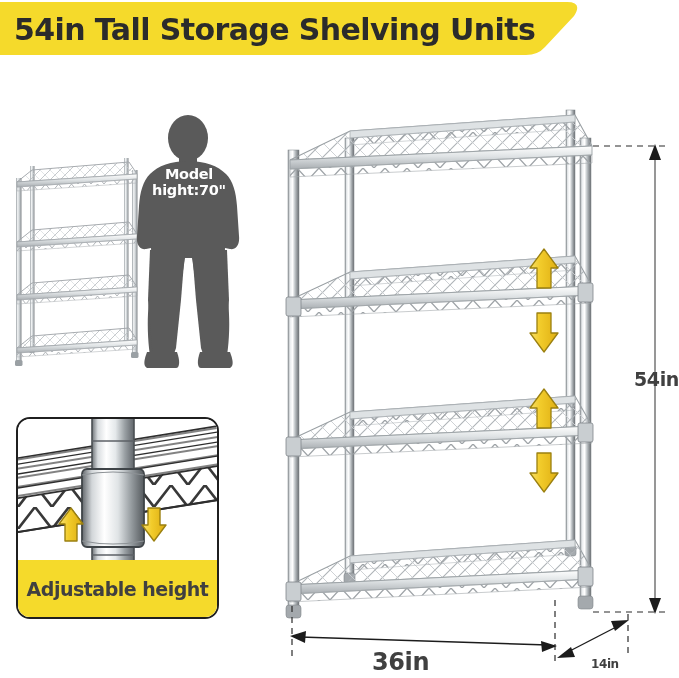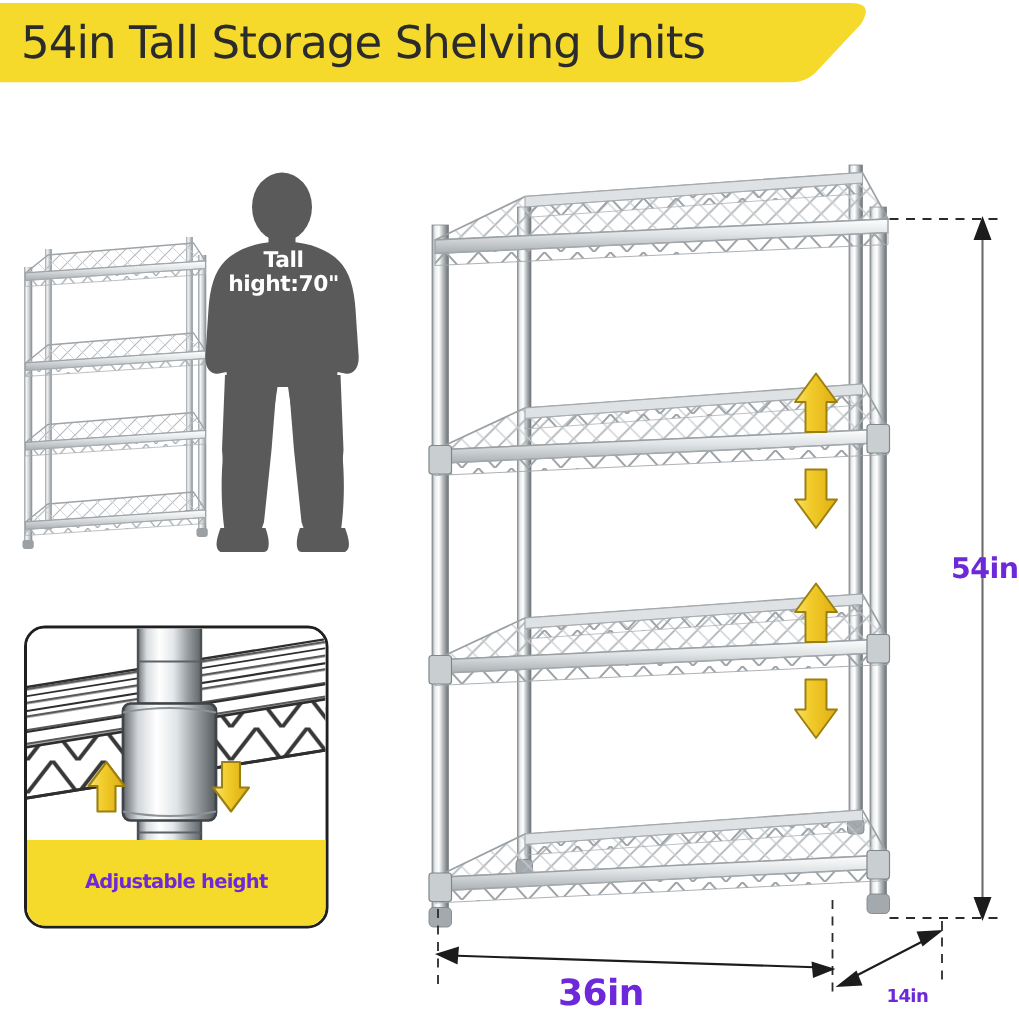--- a/index.html
+++ b/index.html
@@ -26,21 +26,21 @@
   .banner-shape {
     position: absolute;
     inset: 0;
   }
   .banner-title {
     position: absolute;
     left: 14px;
     top: 50%;
     transform: translateY(-50%);
     font-size: 30px;
-    font-weight: normal;
+    font-weight: bold;
     letter-spacing: -0.6px;
     color: #2b2b2b;
     white-space: nowrap;
     font-family: "DejaVu Sans", "Liberation Sans", sans-serif;
   }
 
   
   .stage {
     position: absolute;
     left: 0;
@@ -61,21 +61,21 @@
     font-size: 14.5px;
     font-weight: bold;
     line-height: 1.13;
     letter-spacing: -0.3px;
     font-family: "DejaVu Sans", "Liberation Sans", sans-serif;
   }
 
   
   .dim {
     position: absolute;
-    color: #6d28d9;
+    color: #404040;
     font-weight: bold;
     font-family: "DejaVu Sans", "Liberation Sans", sans-serif;
     letter-spacing: -0.4px;
     white-space: nowrap;
   }
   .dim-height { left: 634px; top: 368px; font-size: 19px; }
   .dim-width  { left: 372px; top: 648px; font-size: 24px; }
   .dim-depth  { left: 591px; top: 657px; font-size: 12px; }
 
   
@@ -106,22 +106,22 @@
     height: 58px;
     background: #F5DA2B;
     border-radius: 0 0 12px 12px;
     display: flex;
     flex-direction: column;
     align-items: center;
     justify-content: center;
   }
   .feature-band span {
     display: block;
-    color: #6d28d9;
-    font-size: 13px;
+    color: #404040;
+    font-size: 19px;
     font-weight: bold;
     line-height: 1.08;
     letter-spacing: -0.5px;
     text-align: right;
     font-family: "DejaVu Sans", "Liberation Sans", sans-serif;
     white-space: nowrap;
   }
 </style>
 </head>
 <body>
@@ -363,21 +363,21 @@
     <g>
       <line x1="564" y1="654" x2="622" y2="624" stroke="#1c1c1c" stroke-width="1.4"></line>
       <polygon points="557,658 571,647 575,657" fill="#1c1c1c"></polygon>
       <polygon points="629,620 615,631 611,621" fill="#1c1c1c"></polygon>
     </g>
   </g>
 
 </svg>
 
 <div class="model-label">
-  <div>Tall</div>
+  <div>Model</div>
   <div>hight:70"</div>
 </div>
 
 <div class="dim dim-height">54in</div>
 <div class="dim dim-width">36in</div>
 <div class="dim dim-depth">14in</div>
 
 <div class="feature-card">
   <svg class="feature-art" viewBox="0 0 199 198">
     <defs>

